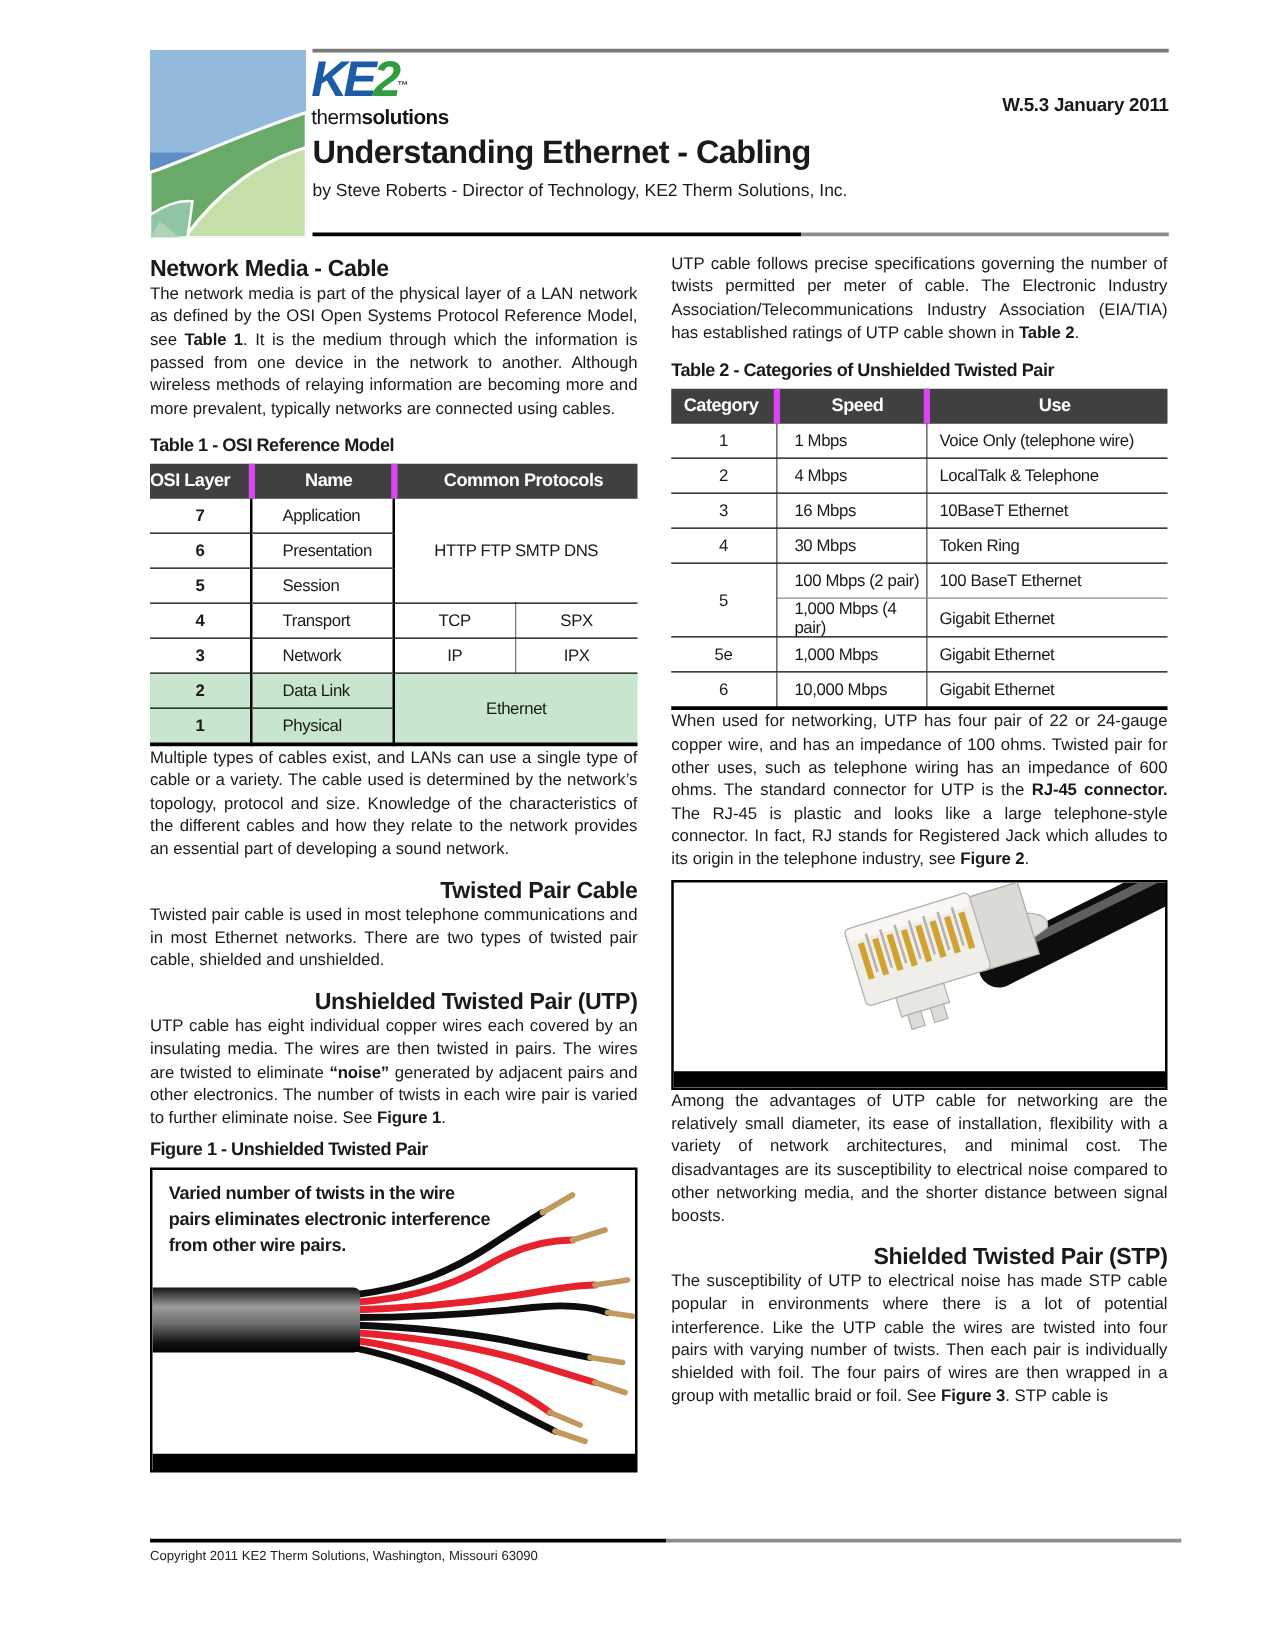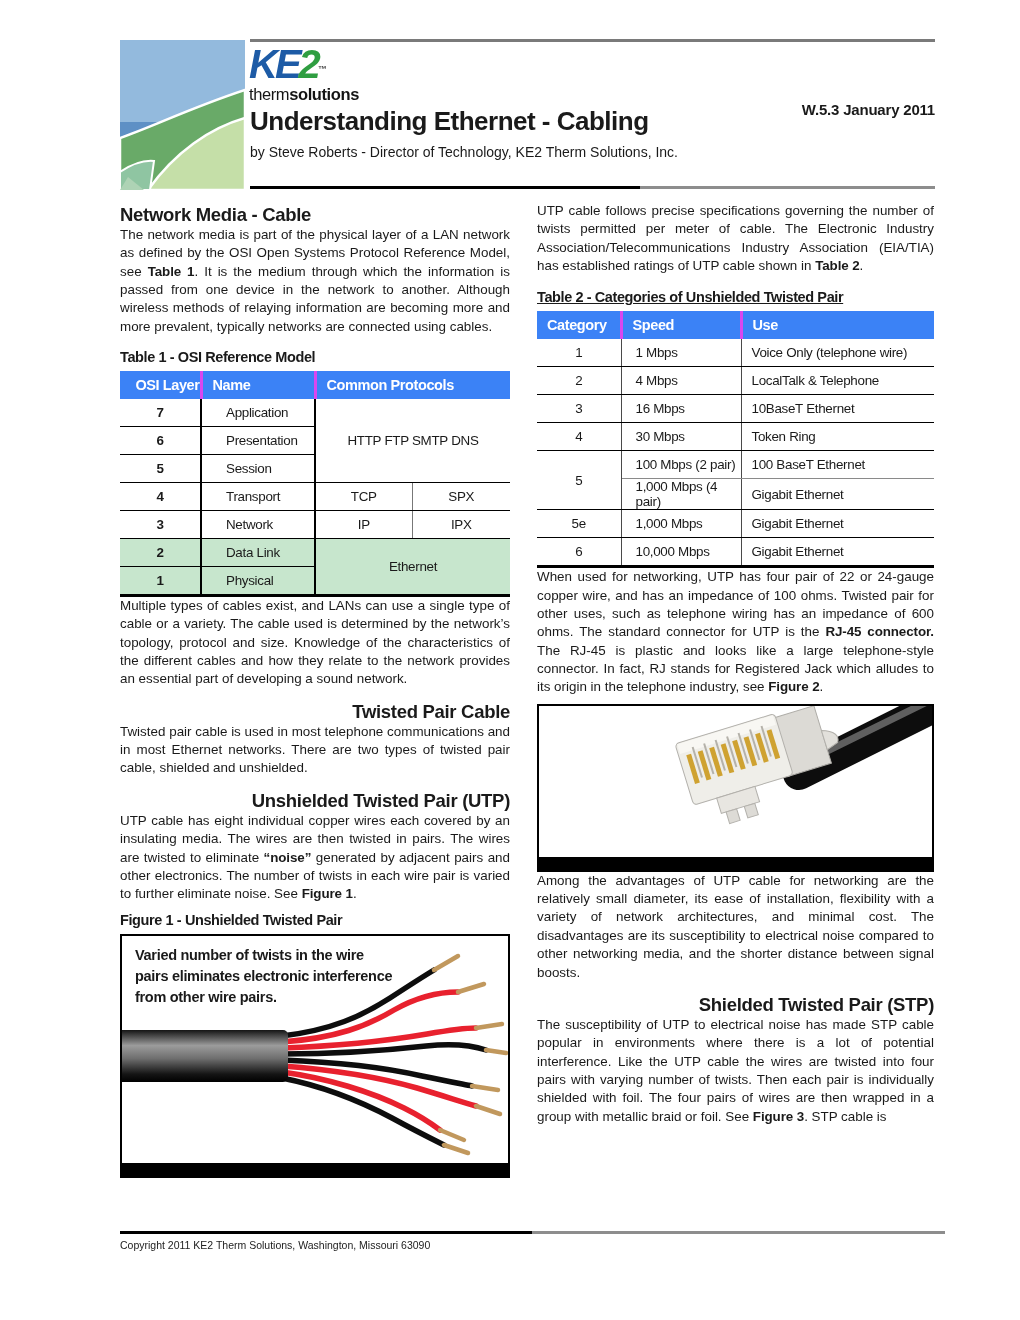--- a/index.html
+++ b/index.html
@@ -9,50 +9,50 @@
   
   .top-rule{position:absolute;left:250px;top:39px;width:685px;height:3px;background:#7a7a7a;}
   .art{position:absolute;left:120px;top:40px;width:125px;height:150px;}
   .logo{position:absolute;left:249px;top:44px;line-height:1;}
   .logo-main{font-weight:bold;font-style:italic;font-size:40px;letter-spacing:-3px;}
   .logo-ke{color:#1d5ba6;}
   .logo-two{color:#2f9e41;}
   .logo-tm{font-size:9px;font-style:normal;letter-spacing:0;color:#444;vertical-align:6px;}
   .logo-sub{font-size:16.5px;letter-spacing:-0.4px;color:#141414;margin-top:2px;}
   .logo-sub .bold{font-weight:bold;}
-  .issue{position:absolute;right:85px;top:76px;font-weight:bold;font-size:15px;letter-spacing:-0.2px;margin-top:25px;}
+  .issue{position:absolute;right:85px;top:76px;font-weight:bold;font-size:15px;letter-spacing:-0.2px;}
   .doc-title{position:absolute;left:250px;top:106px;font-weight:bold;font-size:26px;letter-spacing:-0.5px;}
   .byline{position:absolute;left:250px;top:144px;font-size:14px;}
   .byline-rule{position:absolute;left:250px;top:186px;width:685px;height:3px;
                background:linear-gradient(to right,#000 0%,#000 57%,#8d8d8d 57%,#8d8d8d 100%);}
 
   
   .col{position:absolute;top:202px;}
   .col-left{left:120px;width:390px;}
   .col-right{left:537px;width:397px;}
 
   .section-heading{font-size:18.5px;font-weight:bold;letter-spacing:-0.3px;margin:0;}
   p.body{font-size:13.4px;line-height:18.35px;text-align:justify;margin:0;}
   p.body b{letter-spacing:-0.1px;}
   .caption{font-weight:bold;font-size:14.5px;letter-spacing:-0.4px;}
 
   .mt2{margin-top:2px;}  .mt3{margin-top:3px;}  .mt5{margin-top:5px;}
   .mt6{margin-top:6px;}  .mt7{margin-top:7px;}  .mt8{margin-top:8px;}
-  .mt12{margin-top:12px;text-align:right;}.mt13{margin-top:13px;}.mt14{margin-top:14px;text-decoration:underline;}
+  .mt12{margin-top:12px;text-align:right;}.mt13{margin-top:13px;}.mt14{margin-top:14px;}
   .mt15{margin-top:15px;}.mt17{margin-top:17px;}.mt21{margin-top:21px;}
   .mt23{margin-top:23px;}
 
   
   table{border-collapse:collapse;table-layout:fixed;border-bottom:3px solid #000;}
   #t1{width:390px;}
   #t2{width:397px;}
-  th{background:#3b82f6;color:#fff;height:28px;font-size:14.5px;letter-spacing:-0.4px;
+  th{background:#404040;color:#fff;height:28px;font-size:14.5px;letter-spacing:-0.4px;
      text-align:left;padding:0 0 0 10px;font-weight:bold;}
-  th+th{border-left:3px solid #d946ef;}
-  th.cth{text-align:right;padding:0;}
+  th+th{border-left:5px solid #d946ef;text-align:center;}
+  th.cth{text-align:left;padding:0;}
   td{height:27px;font-size:13.4px;letter-spacing:-0.3px;padding:0;}
   tr td{border-bottom:1.5px solid #000;}
 
   #t1 td.layer{font-weight:bold;text-align:center;border-right:2px solid #000;}
   #t1 td.name{border-right:2.5px solid #000;padding-left:24px;}
   #t1 td.ph-l{text-align:center;border-right:1px solid #777;}
   #t1 td.ph-r{text-align:center;}
   #t1 td.merged{text-align:center;}
   .hl{background:#c7e6cd;}
 

